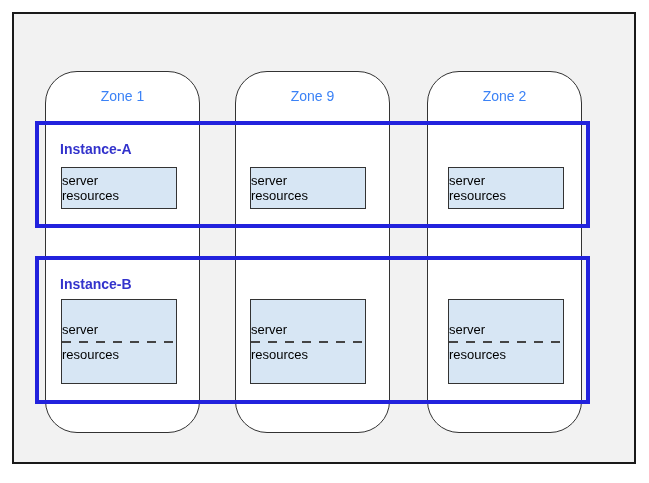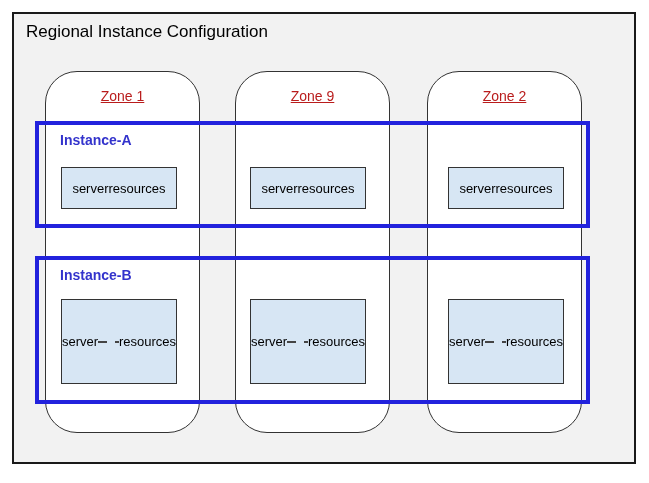--- a/index.html
+++ b/index.html
@@ -14,45 +14,44 @@
 
   .region{position:absolute; left:12px; top:12px; width:624px; height:452px;
           background:var(--region-bg); border:2px solid var(--region-border);}
 
   .title{position:absolute; left:26px; top:22px; font-size:17px; color:#000;}
 
   .zone{position:absolute; top:71px; width:155px; height:362px;
         background:var(--zone-fill); border:1px solid var(--zone-border);
         border-radius:32px;}
   .zone-1{left:45px;} .zone-2{left:235px;} .zone-3{left:427px;}
-  .zone-label{display:block; text-align:center; margin-top:16px; font-size:14px; color:#b91c1c;text-decoration:underline;}
+  .zone-label{display:block; text-align:center; margin-top:16px; font-size:14px; color:#3b82f6;}
 
   .instance{position:absolute; left:35px; width:555px; border:4px solid var(--accent); background:transparent;}
   .instance-a{top:121px; height:107px;}
   .instance-b{top:256px; height:148px;}
-  .instance-label{position:absolute; left:21px; top:7px; font-size:14px; font-weight:bold; color:var(--accent-text);}
+  .instance-label{position:absolute; left:21px; top:16px; font-size:14px; font-weight:bold; color:var(--accent-text);}
 
   .res{position:absolute; width:116px; background:var(--res-fill); border:1px solid var(--res-border);
-       display:flex; flex-direction:row; align-items:center; justify-content:center;
+       display:flex; flex-direction:column; align-items:flex-start; justify-content:center;
        font-size:13px; line-height:15px; color:#000; text-align:center;}
   .row-a .res{top:167px; height:42px;}
   .row-b .res{top:299px; height:85px;}
   .col-1{left:61px;} .col-2{left:250px;} .col-3{left:448px;}
 
   .dash{width:100%; height:2px; margin:4px 0;
         background:repeating-linear-gradient(90deg, #444 0 9px, transparent 9px 17px);}
 </style>
 </head>
 <body>
 
 <div class="canvas">
 
   <div class="region"></div>
 
-  <div class="title">Regional Instance Configuration</div>
 
   <div class="zone zone-1">
     <span class="zone-label">Zone 1</span>
   </div>
   <div class="zone zone-2">
     <span class="zone-label">Zone 9</span>
   </div>
   <div class="zone zone-3">
     <span class="zone-label">Zone 2</span>
   </div>

